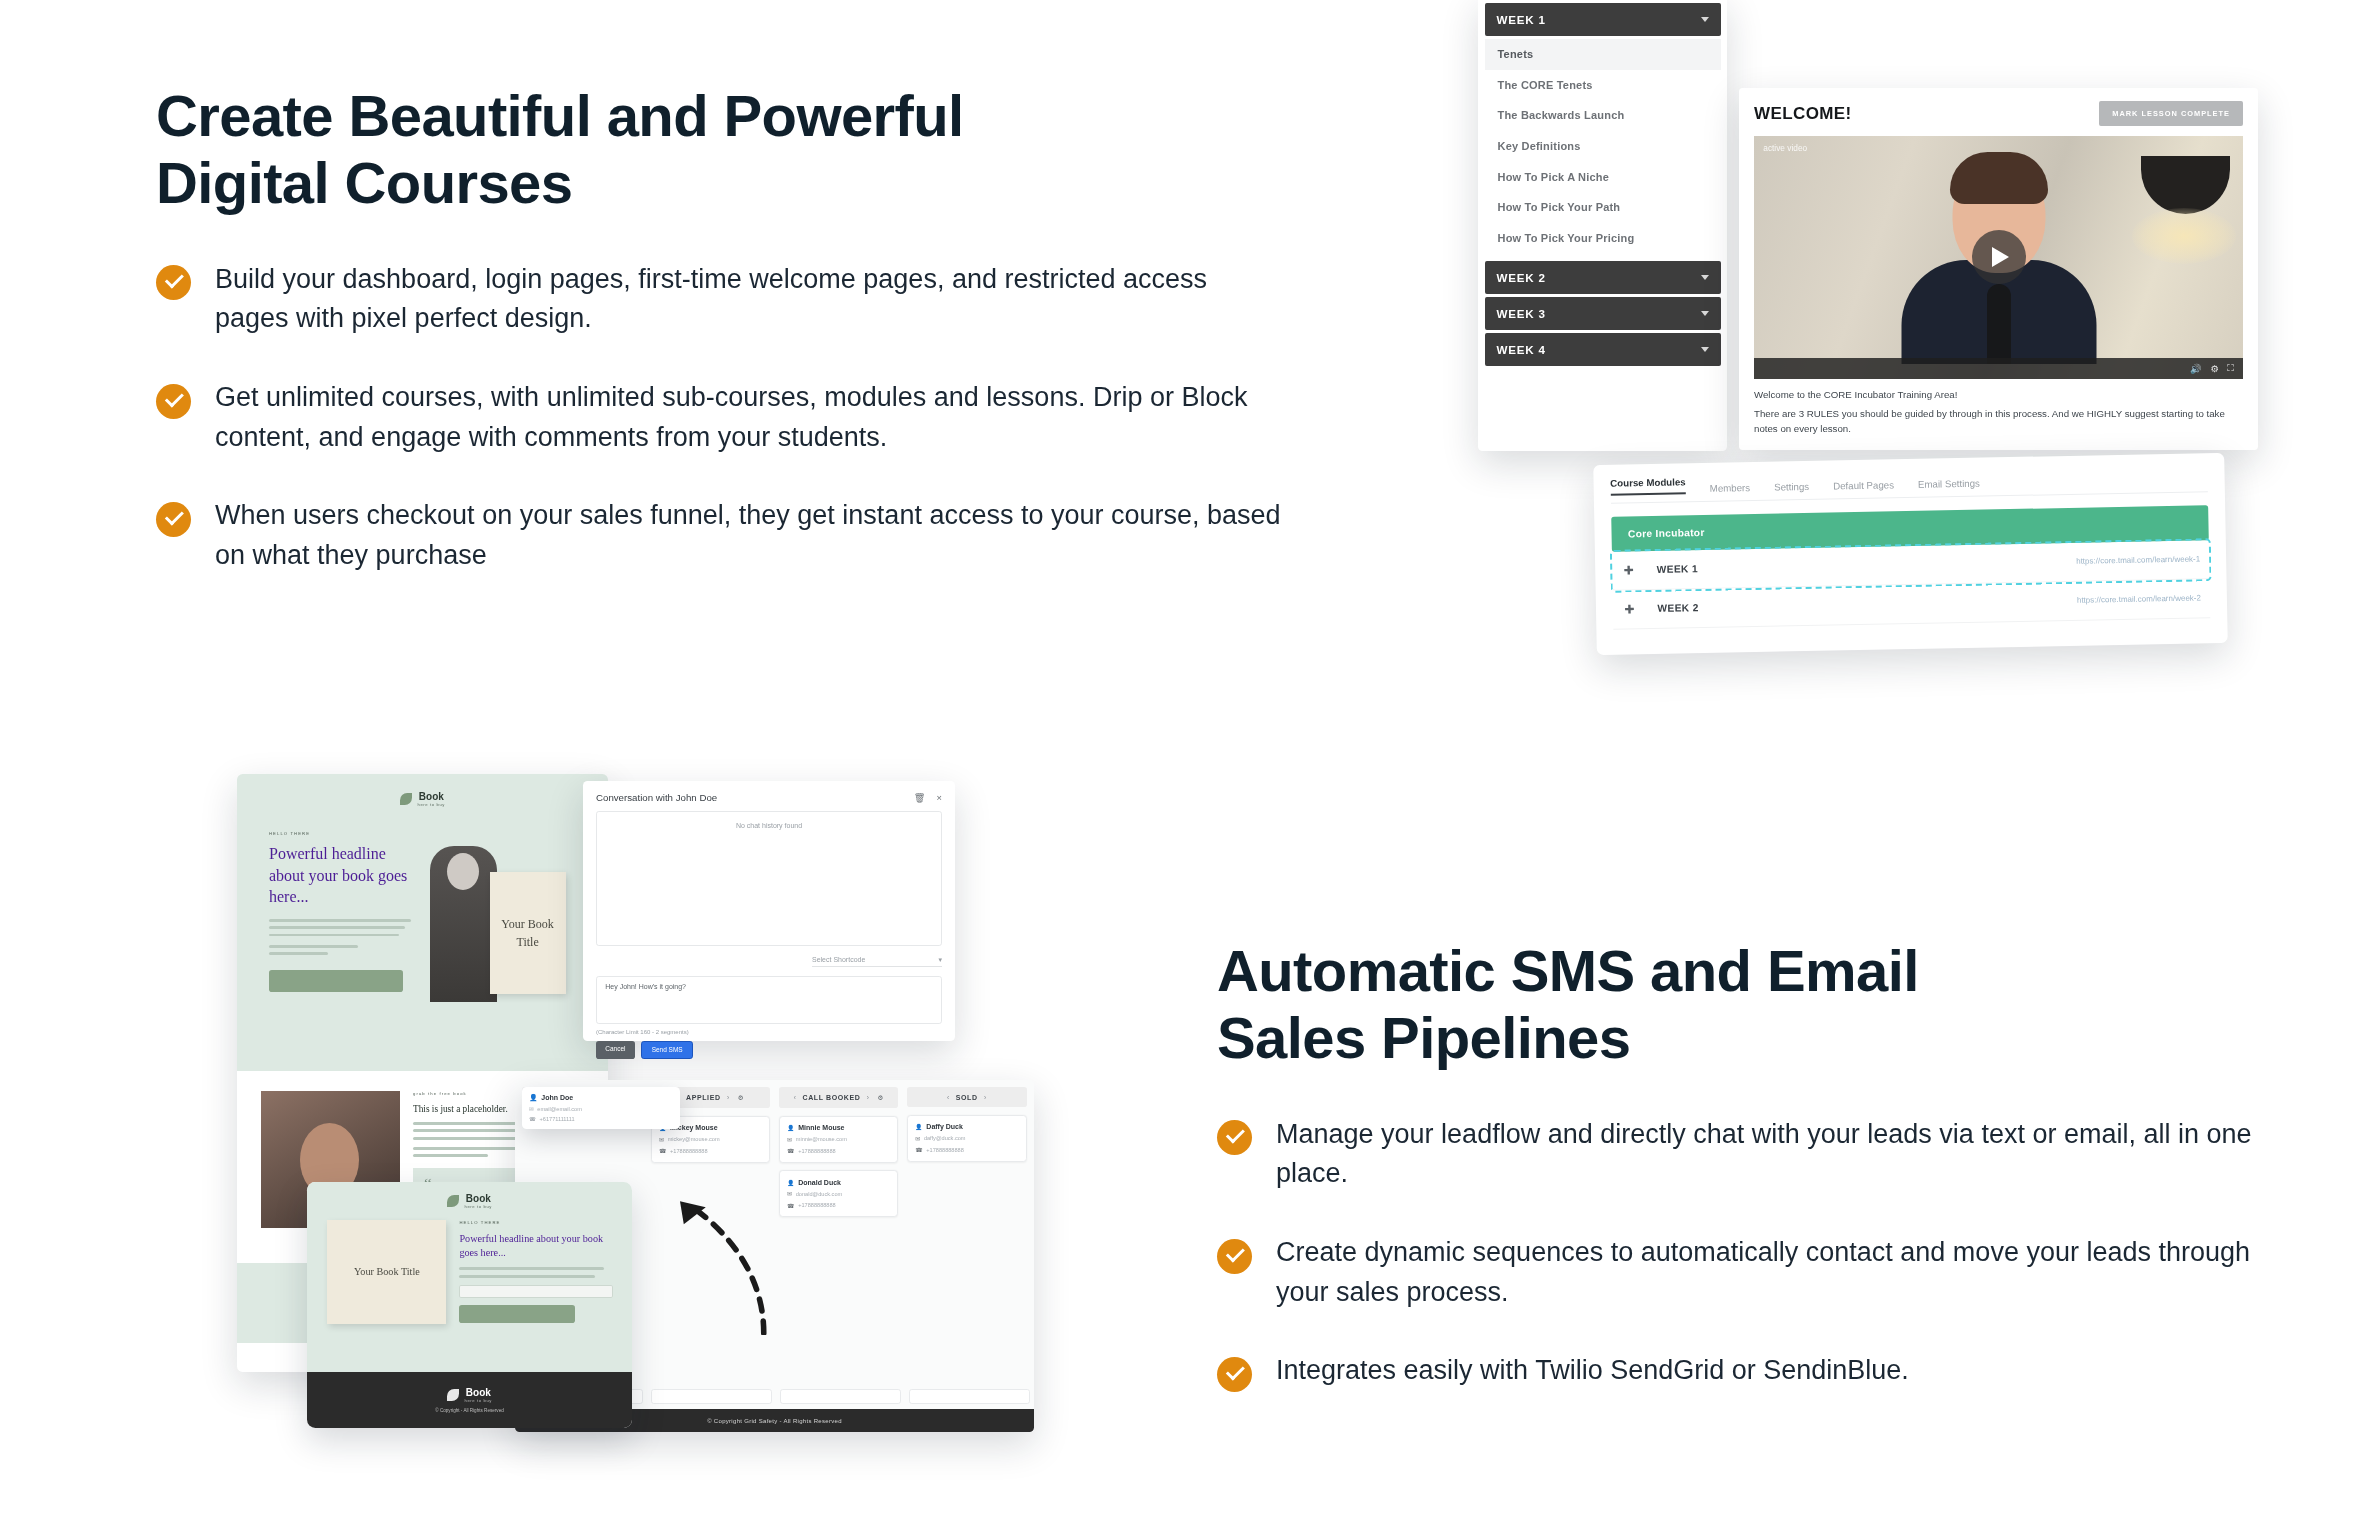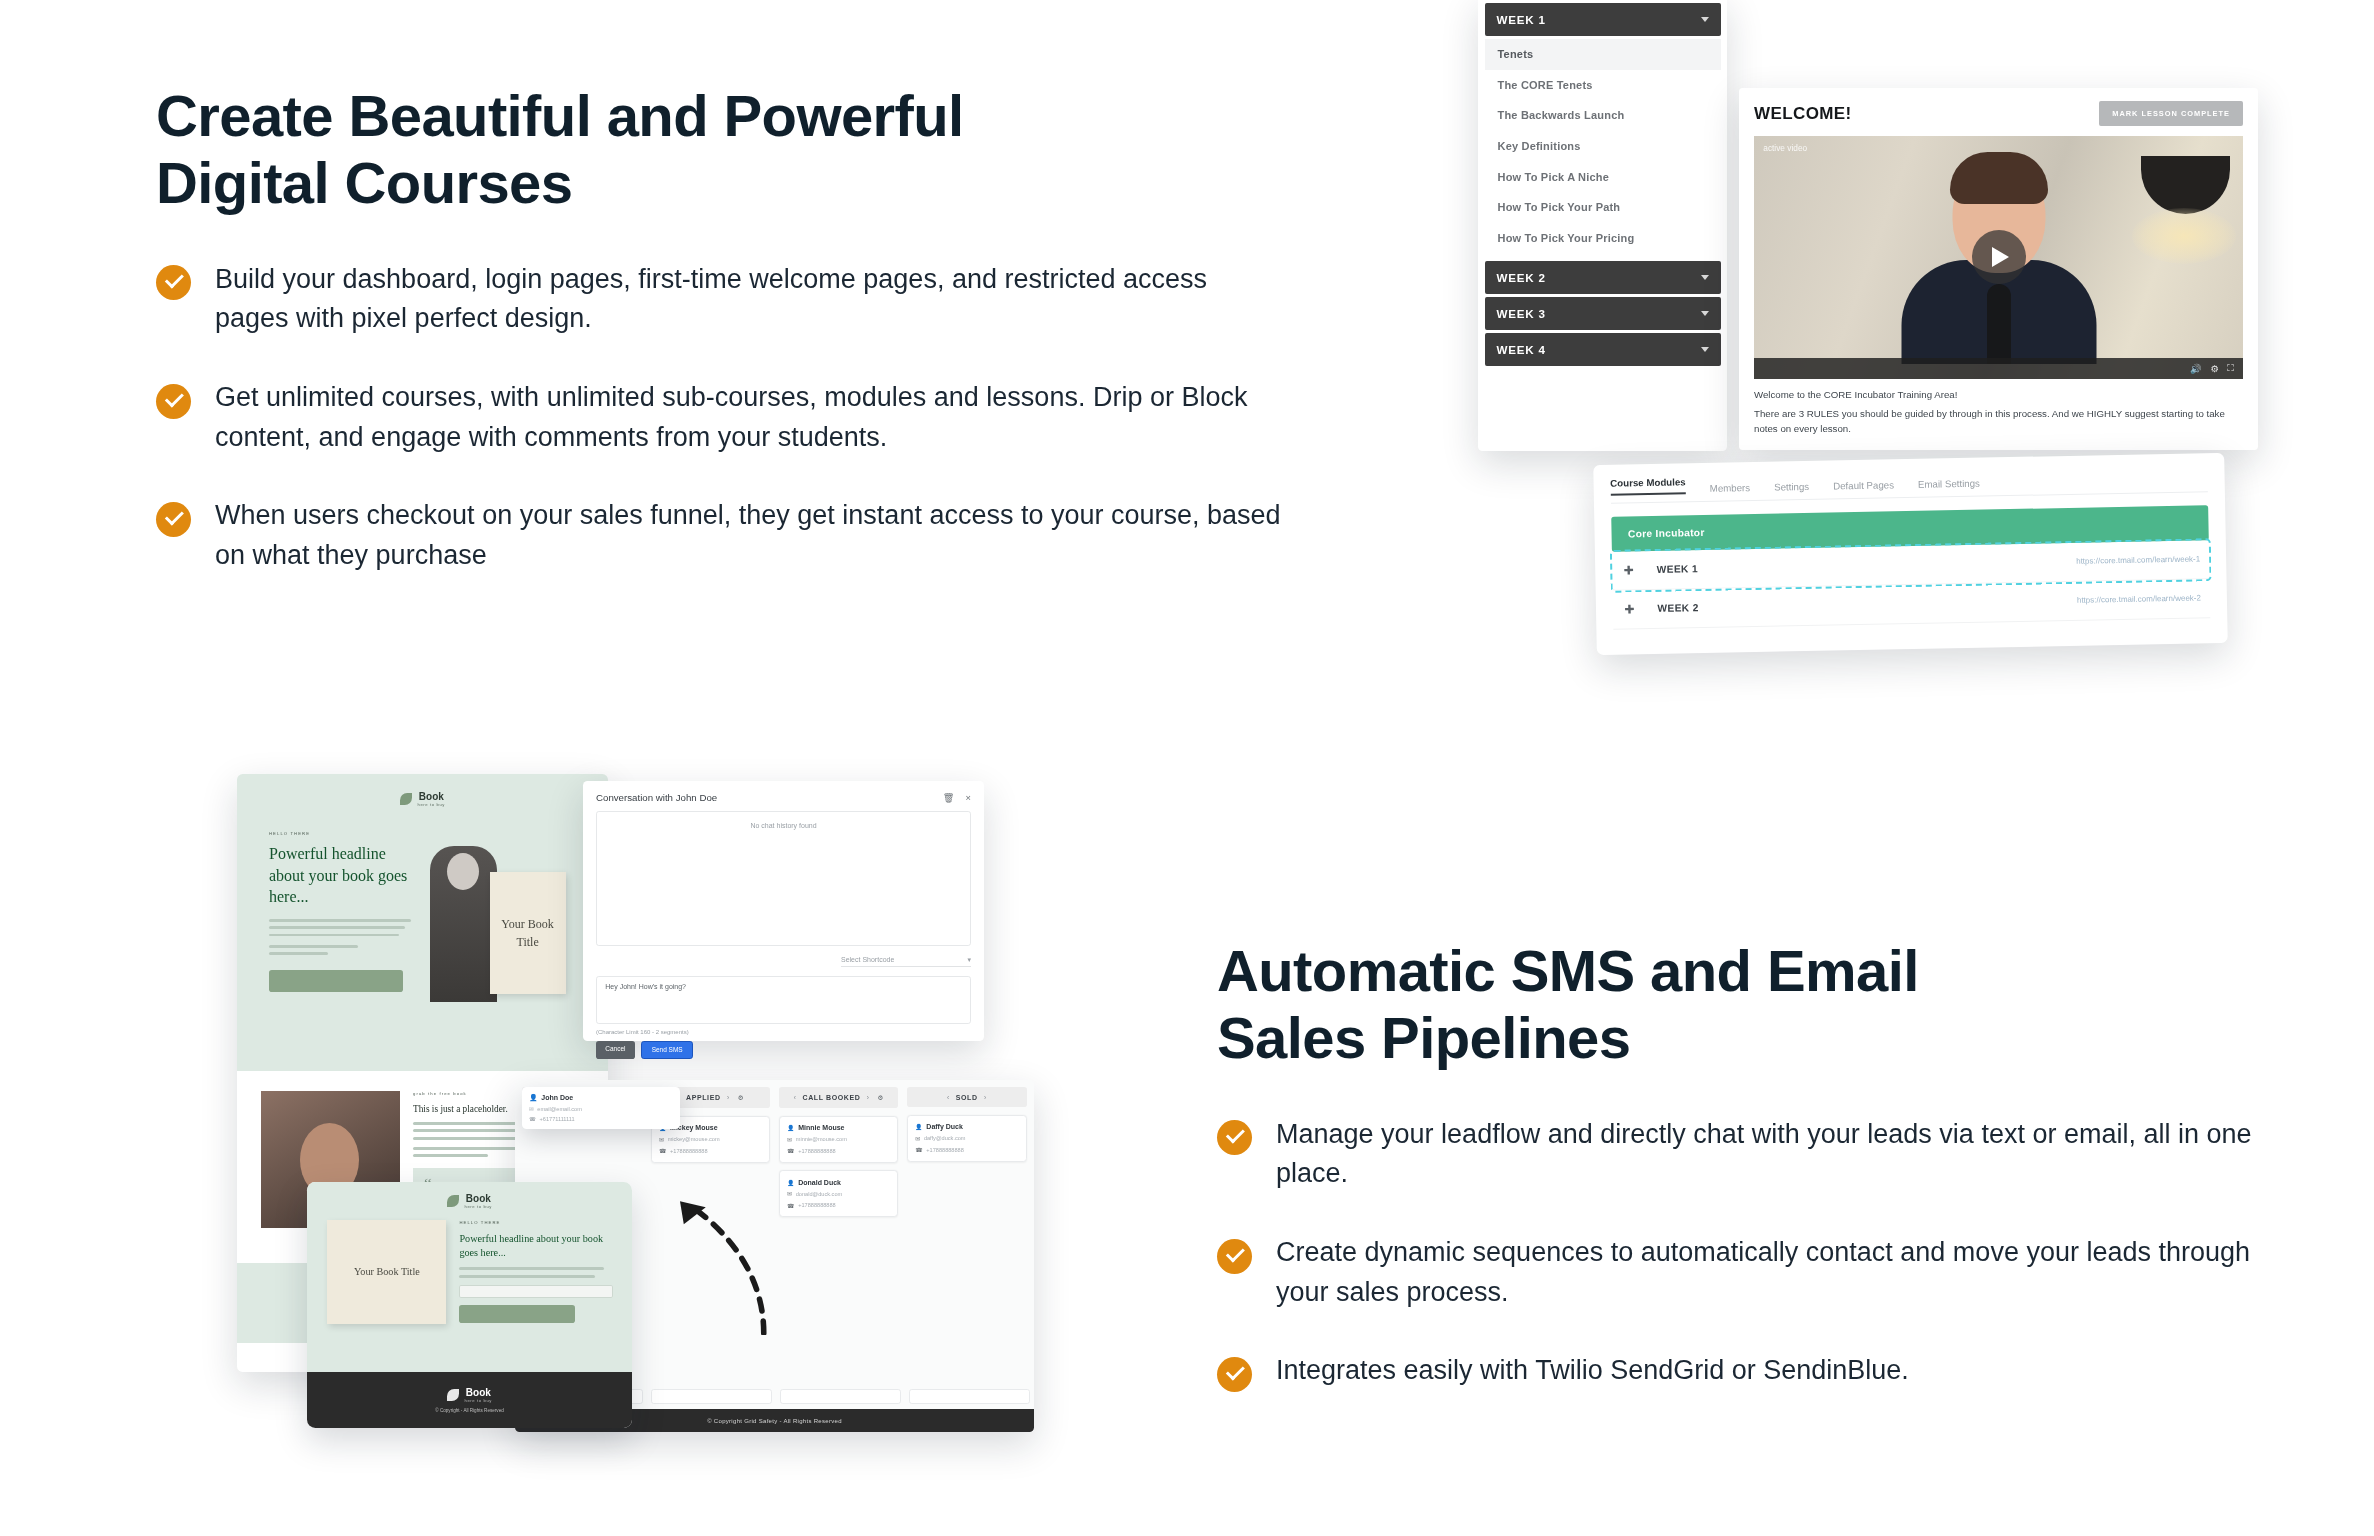--- a/index.html
+++ b/index.html
@@ -140,21 +140,21 @@
     border-radius:5.6px; overflow:hidden; background:#fff;
   }
   #bp-hero{ background:#dde9e2; padding:16.7px 0 0 0; height:297px; position:relative; }
   .bp-logo{ display:flex; align-items:center; justify-content:center; gap:5.6px; }
   .bp-logo .leaf{ width:12px;height:12px;background:#7e9a7c;border-radius:60% 0 60% 0; }
   .bp-logo .t1{ font-size:10px;font-weight:700;color:#2d3b33;font-family:Liberation Sans, sans-serif;text-align:center; }
   .bp-logo .t2{ font-size:4.2px;color:#5d6d62;letter-spacing:0.6px; }
   #bp-hero-inner{ display:flex; padding:24px 0 0 32px; }
   #bp-copy{ width:148px; }
   .bp-eyebrow{ font-size:4.2px; color:#4d5b51; letter-spacing:1.1px; margin-bottom:7.4px; }
-  .bp-h1{ font-family:"Liberation Serif",serif; font-size:16px; line-height:1.35; color:#14532d; }
+  .bp-h1{ font-family:"Liberation Serif",serif; font-size:16px; line-height:1.35; color:#4c1d95; }
   .bp-para{ margin-top:11px; }
   .bp-line{ height:2.8px; background:#b9c9be; border-radius:1.9px; margin-bottom:4.6px; }
   .bp-cta{ margin-top:15px; height:22px; width:134px; background:#89a387; border-radius:2.8px; }
   #bp-figure{ position:relative; margin-left:5.6px; width:162px; }
   #bp-person{
     position:absolute; left:7.4px; top:15px; width:67px; height:156px; border-radius:24px 24px 0 0;
     background:linear-gradient(#575452,#3b3937);
   }
   #bp-person .ph{ position:absolute; left:50%; top:7.4px; transform:translateX(-50%); width:32px;height:37px;border-radius:50%; background:#cfcac5; }
   #bp-book{
@@ -170,21 +170,21 @@
   .bp-h2{ font-family:"Liberation Serif",serif; font-size:9.3px; color:#26332c; margin:7.4px 0 8.3px 0; }
   #bp-quote{ margin-top:11px; background:#dde9e2; padding:11px 11px 15px 11px; }
   #bp-quote .qm{ font-family:"Liberation Serif",serif; font-size:17.6px; color:#7c9180; line-height:.6; }
   #bp-quote .qa{ margin-top:7.4px; font-size:4.6px; font-weight:700; color:#2d3b33; }
   #bp-bottom{ margin-top:20.4px; background:#dde9e2; padding:24px 0 32px 0; text-align:center; }
   .bp-eyebrow2{ font-size:4.6px; letter-spacing:1.3px; color:#4d5b51; }
   .bp-h3{ font-family:"Liberation Serif",serif; font-size:11px; color:#23312a; margin-top:7.4px; }
 
   
   #chat-modal{
-    position:absolute; left:397px; top:30px; width:401px; height:260px;
+    position:absolute; left:397px; top:30px; width:372px; height:260px;
     border-radius:4.6px; background:#fff; padding:11px 13px;
   }
   #chat-head{ display:flex; align-items:center; justify-content:space-between; }
   #chat-title{ font-size:9.7px; color:#3a4046; }
   #chat-head .icons{ display:flex; gap:11px; align-items:center; color:#6b7176; font-size:9.3px; }
   #chat-body{
     margin-top:8.3px; height:135px; border:0.9px solid #e6e8ea; border-radius:2.8px;
     display:flex; justify-content:center; padding-top:9.3px;
   }
   #chat-empty{ font-size:7px; color:#9aa0a6; }

